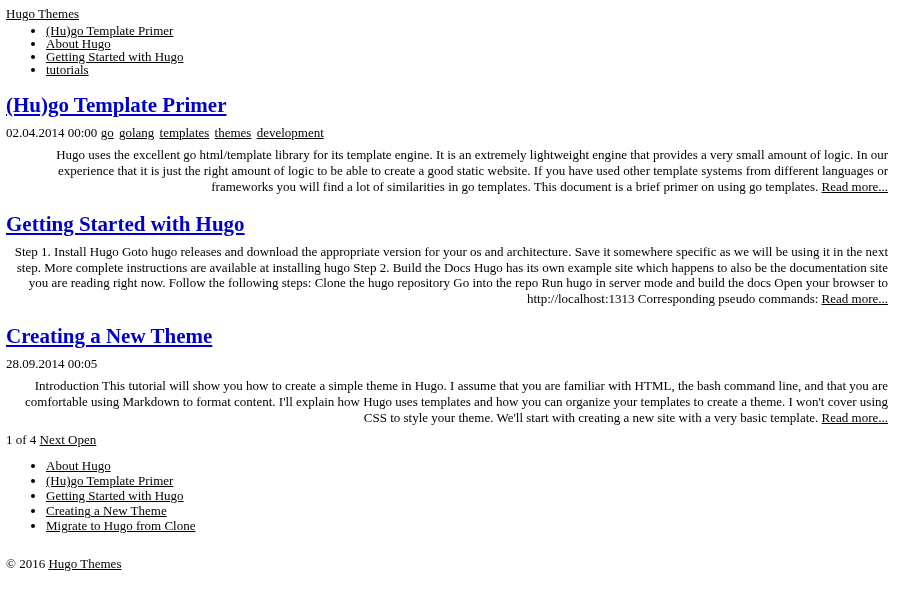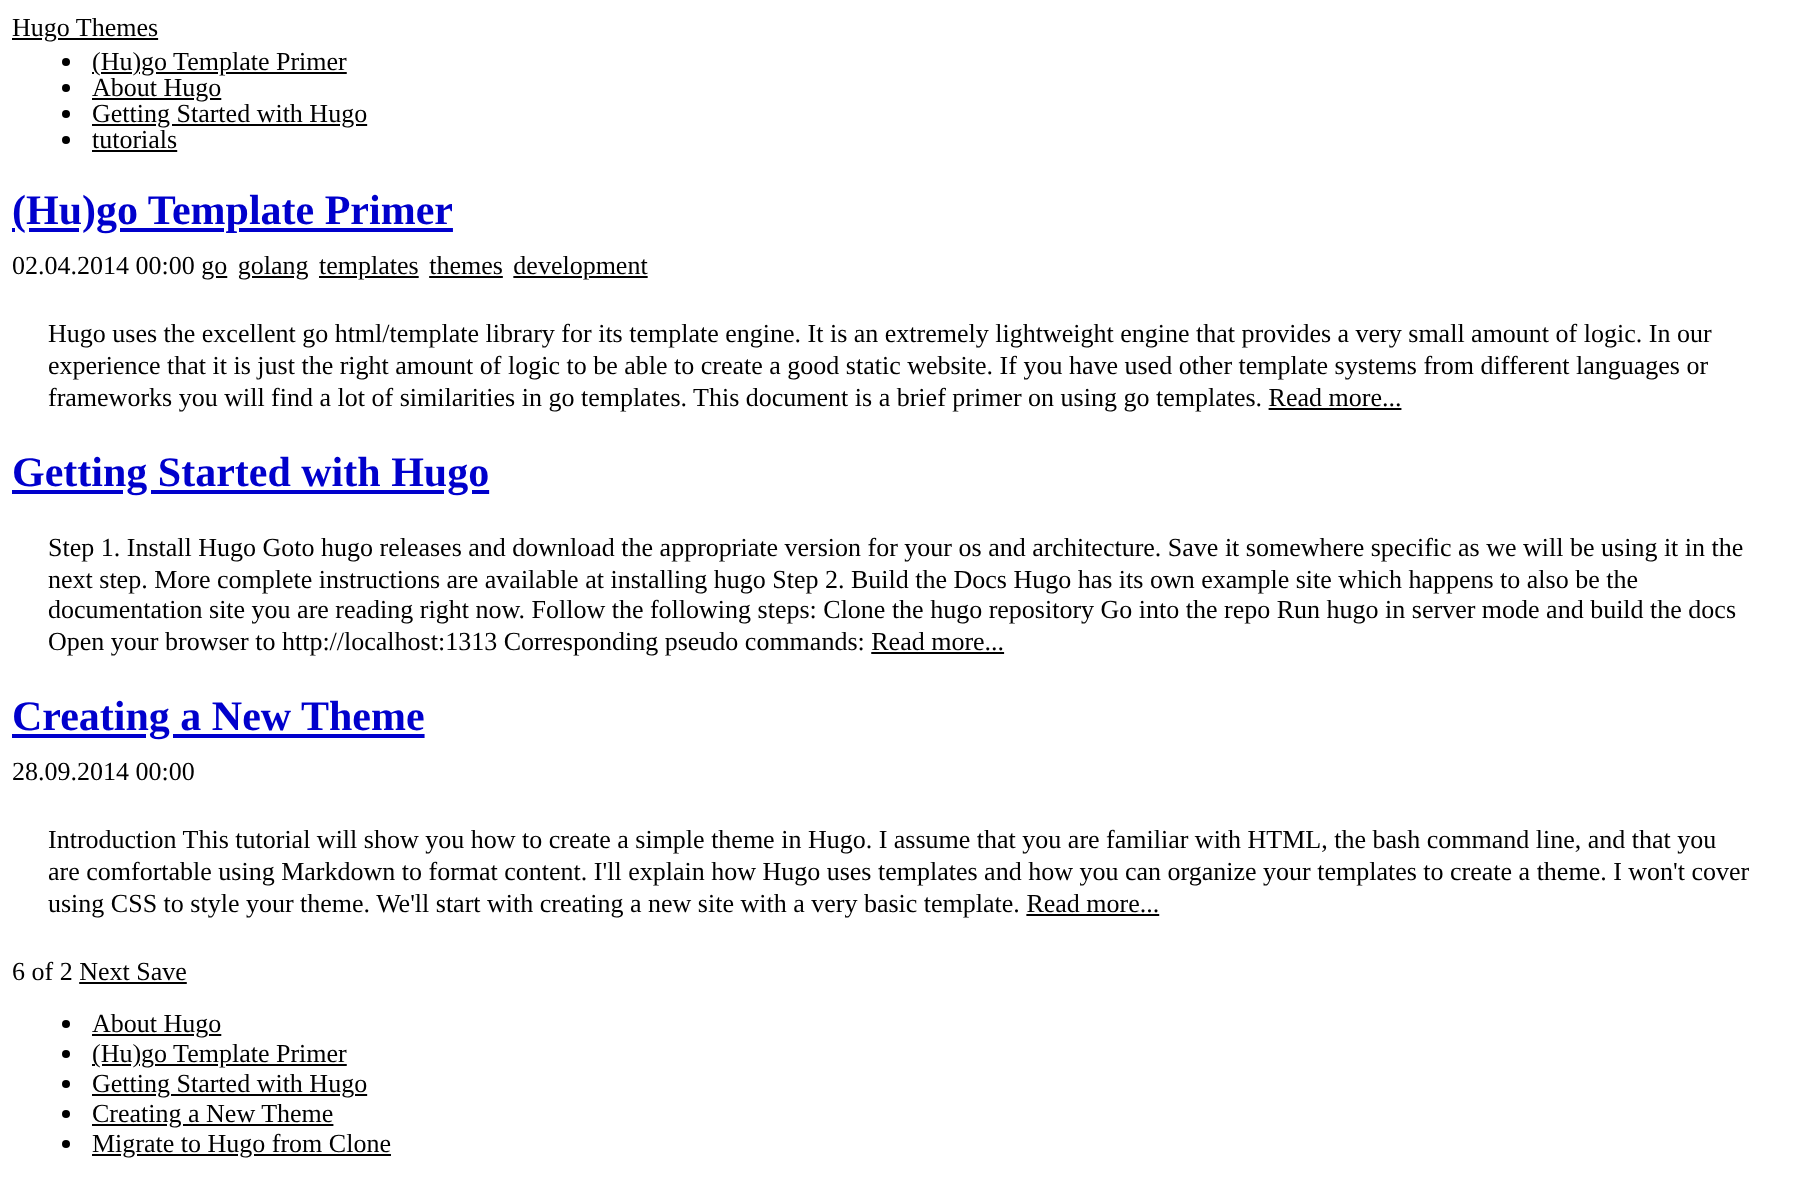--- a/index.html
+++ b/index.html
@@ -57,22 +57,22 @@
   .post-meta {
     font-size: 13px;
     margin: 0 0 1px 0;
   }
   .post-meta .tag {
     margin-right: 2px;
   }
   .post-body {
     font-size: 13px;
     line-height: 1.22;
-    margin: 18px;
-    text-align: left;
+    margin: 6px;
+    text-align: right;
   }
   .read-more {
     white-space: nowrap;
   }
   .pager {
     font-size: 13px;
     margin: 0 0 12px 0;
     line-height: 1.2;
   }
   .section-heading {
@@ -132,28 +132,28 @@
       <a href="#">Getting Started with Hugo</a>
     </h2>
     <p class="post-body"><span>Step 1. Install Hugo Goto hugo releases and download the appropriate version for your os and architecture. Save it somewhere specific as we will be using it in the next step. More complete instructions are available at installing hugo Step 2. Build the Docs Hugo has its own example site which happens to also be the documentation site you are reading right now. Follow the following steps: Clone the hugo repository Go into the repo Run hugo in server mode and build the docs Open your browser to http://localhost:1313 Corresponding pseudo commands:</span> <a class="read-more" href="#">Read more...</a></p>
   </article>
 
   <article class="post">
     <h2 class="post-title">
       <a href="#">Creating a New Theme</a>
     </h2>
     <div class="post-meta">
-      <span>28.09.2014 00:00</span>
+      <span>28.09.2014 00:05</span>
     </div>
     <p class="post-body"><span>Introduction This tutorial will show you how to create a simple theme in Hugo. I assume that you are familiar with HTML, the bash command line, and that you are comfortable using Markdown to format content. I'll explain how Hugo uses templates and how you can organize your templates to create a theme. I won't cover using CSS to style your theme. We'll start with creating a new site with a very basic template.</span> <a class="read-more" href="#">Read more...</a></p>
   </article>
 
   <div class="pager">
-    <span>6 of 2</span>
-    <a href="#">Next Save</a>
+    <span>1 of 4</span>
+    <a href="#">Next Open</a>
   </div>
 
 
   <ul class="latest-list">
     <li><a href="#">About Hugo</a></li>
     <li><a href="#">(Hu)go Template Primer</a></li>
     <li><a href="#">Getting Started with Hugo</a></li>
     <li><a href="#">Creating a New Theme</a></li>
     <li><a href="#">Migrate to Hugo from Clone</a></li>
   </ul>

